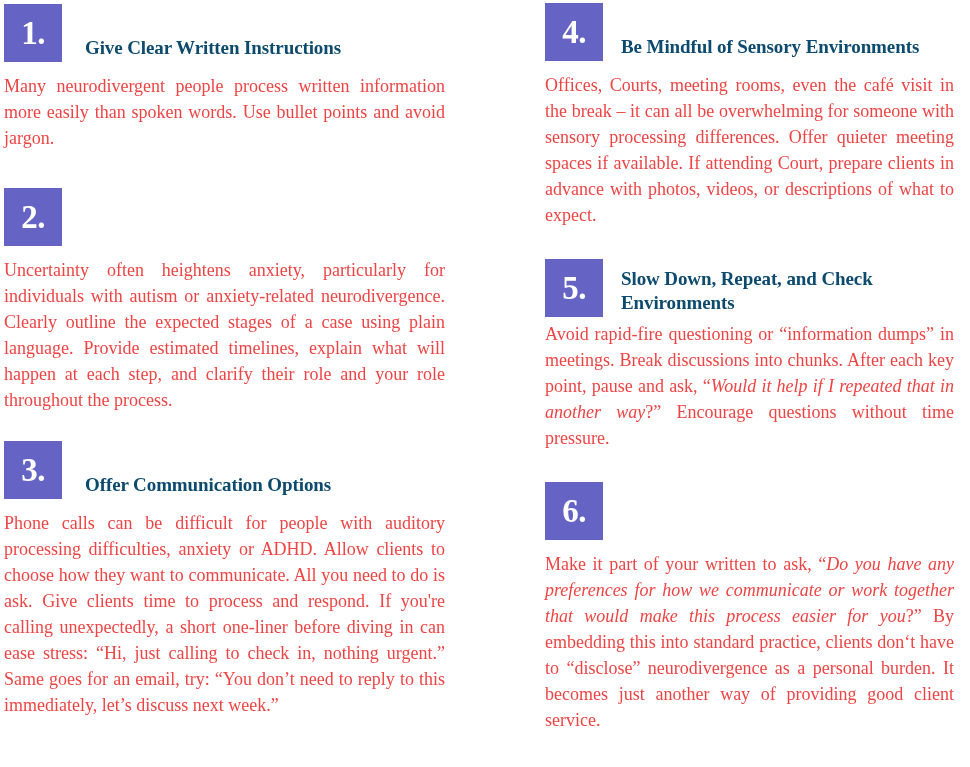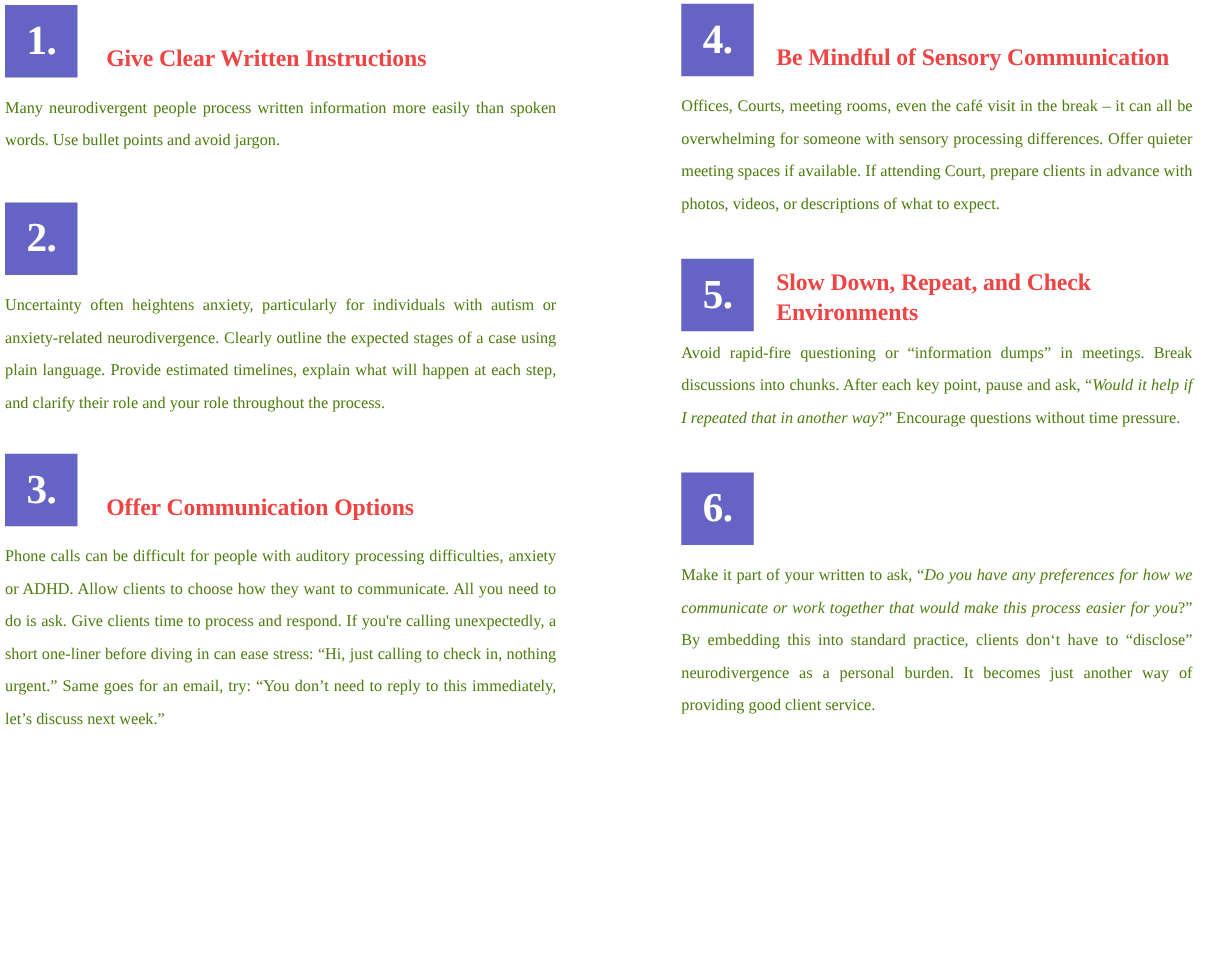--- a/index.html
+++ b/index.html
@@ -56,32 +56,32 @@
     font-weight: 700;
     line-height: 58px;
     text-align: center;
     letter-spacing: -0.5px;
     box-sizing: border-box;
   }
   .tip-title {
     font-family: "Liberation Serif", "DejaVu Serif", serif;
     font-size: 19px;
     font-weight: 700;
-    color: #ef4444;
+    color: #0c4a6e;
     line-height: 24px;
     margin-left: 23px;
     padding-bottom: 2px;
     letter-spacing: -0.1px;
   }
   .tip-body {
-    font-size: 13px;
+    font-size: 18px;
     line-height: 26px;
     text-align: justify;
     text-justify: inter-word;
-    color: #4d7c0f;
+    color: #ef4444;
     margin-top: 11px;
   }
   .tip-body em {
     font-style: italic;
   }
 
   
   .col-left .tip-1 { padding-top: 4px; }
   .col-left .tip-2 { padding-top: 37px; }
   .col-left .tip-3 { padding-top: 28px; }
@@ -127,21 +127,21 @@
         <div class="tip-body"><span>Phone calls can be difficult for people with auditory processing difficulties, anxiety or ADHD. Allow clients to choose how they want to communicate. All you need to do is ask. Give clients time to process and respond. If you're calling unexpectedly, a short one-liner before diving in can ease stress: “Hi, just calling to check in, nothing urgent.” Same goes for an email, try: “You don’t need to reply to this immediately, let’s discuss next week.”</span></div>
       </div>
 
     </div>
 
     <div class="col col-right">
 
       <div class="tip tip-4">
         <div class="tip-head">
           <div class="badge">4.</div>
-          <div class="tip-title">Be Mindful of Sensory Communication</div>
+          <div class="tip-title">Be Mindful of Sensory Environments</div>
         </div>
         <div class="tip-body"><span>Offices, Courts, meeting rooms, even the café visit in the break – it can all be overwhelming for someone with sensory processing differences. Offer quieter meeting spaces if available. If attending Court, prepare clients in advance with photos, videos, or descriptions of what to expect.</span></div>
       </div>
 
       <div class="tip tip-5">
         <div class="tip-head">
           <div class="badge">5.</div>
           <div class="tip-title">Slow Down, Repeat, and Check Environments</div>
         </div>
         <div class="tip-body"><span>Avoid rapid-fire questioning or “information dumps” in meetings. Break discussions into chunks. After each key point, pause and ask, “</span><em>Would it help if I repeated that in another way</em><span>?” Encourage questions without time pressure.</span></div>

